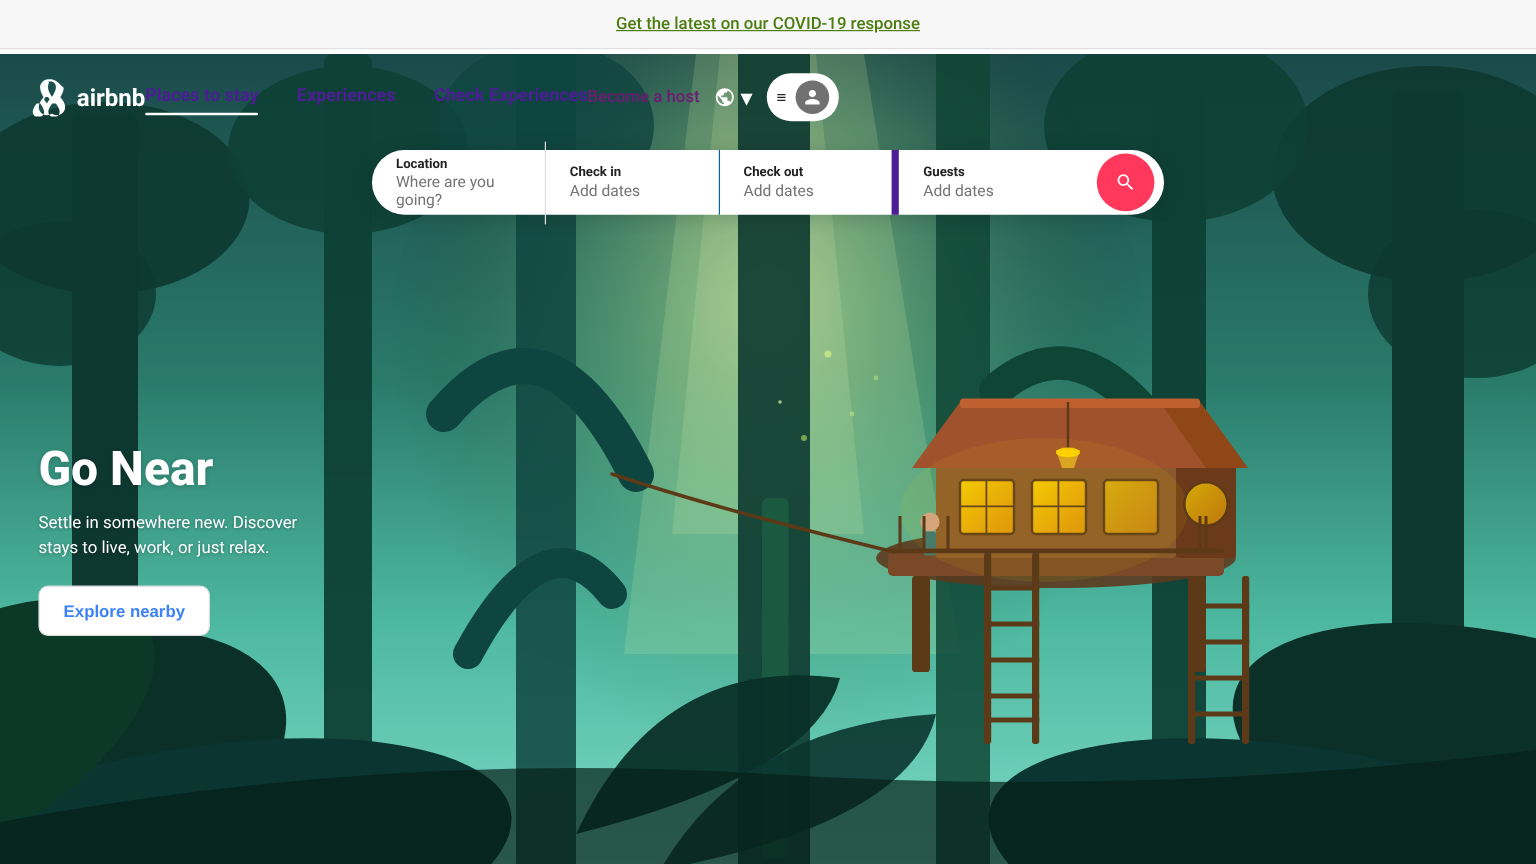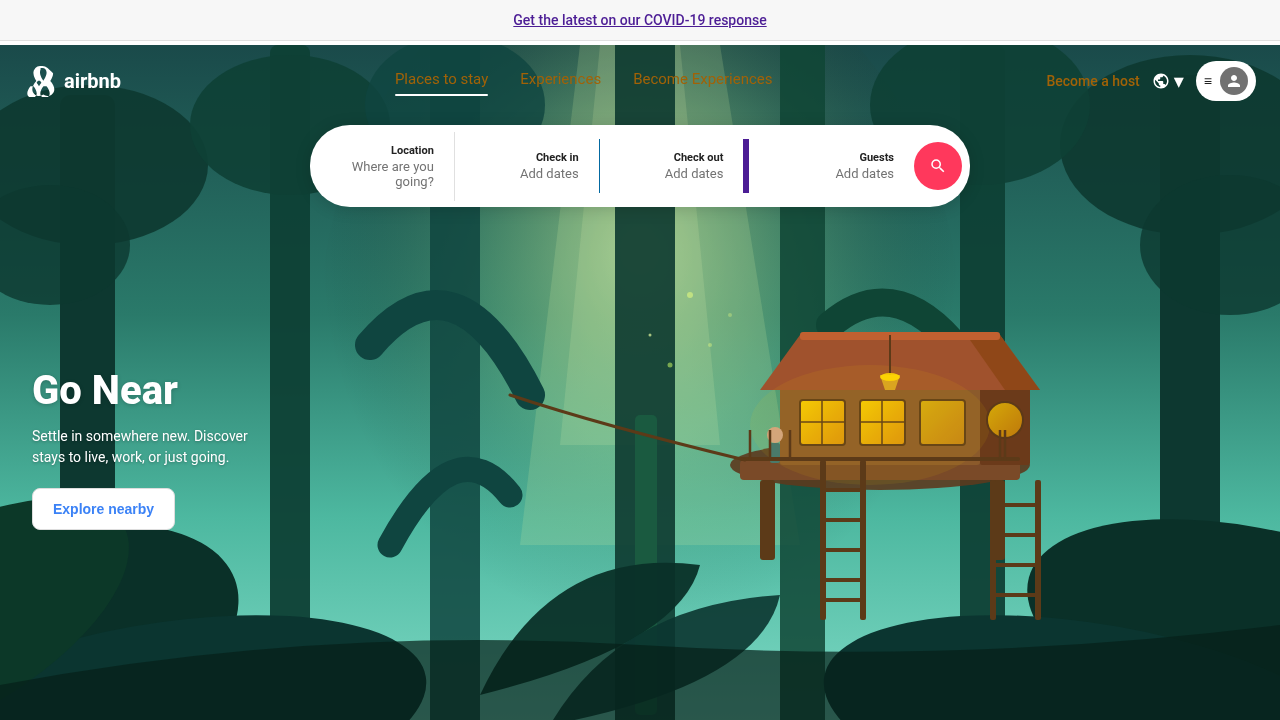--- a/index.html
+++ b/index.html
@@ -8,54 +8,53 @@
     
     .top-banner {
       background: #f7f7f7;
       text-align: center;
       padding: 12px;
       font-size: 14px;
       color: #222;
       border-bottom: 1px solid #e0e0e0;
     }
     .top-banner a {
-      color: #4c1d95;
+      color: #4d7c0f;
       text-decoration: underline;
       font-weight: 500;
     }
 
     
     .navbar {
       position: absolute;
       top: 45px;
       left: 0; right: 0;
       display: flex;
       align-items: center;
-      justify-content: space-between;
       padding: 16px 24px;
       z-index: 10;
     }
     .logo {
       display: flex;
       align-items: center;
       gap: 8px;
       color: white;
       font-size: 20px;
       font-weight: 700;
     }
     .logo-icon {
       width: 32px;
       height: 32px;
     }
     .nav-tabs {
       display: flex;
       gap: 32px;
-      color: #a16207;
+      color: #4c1d95;
       font-size: 15px;
-      font-weight: 400;
+      font-weight: 700;
     }
     .nav-tab {
       cursor: pointer;
       padding-bottom: 4px;
       position: relative;
     }
     .nav-tab.active::after {
       content: '';
       position: absolute;
       bottom: -4px;
@@ -63,21 +62,21 @@
       height: 2px;
       background: white;
       border-radius: 1px;
     }
     .nav-right {
       display: flex;
       align-items: center;
       gap: 12px;
     }
     .become-host {
-      color: #a16207;
+      color: #701a75;
       font-size: 14px;
       font-weight: 500;
       cursor: pointer;
       white-space: nowrap;
     }
     .globe-btn {
       display: flex;
       align-items: center;
       gap: 4px;
       color: white;
@@ -116,22 +115,21 @@
       top: 125px;
       left: 50%;
       transform: translateX(-50%);
       background: white;
       border-radius: 40px;
       display: flex;
       align-items: center;
       box-shadow: 0 2px 16px rgba(0,0,0,0.15);
       z-index: 10;
       width: 660px;
-      height: 82px;
-      text-align: right;
+      height: 54px;
     }
     .search-field {
       display: flex;
       flex-direction: column;
       padding: 12px 20px;
       cursor: pointer;
       flex: 1;
       border-right: 1px solid #e0e0e0;
     }
     .search-field:last-of-type {
@@ -383,21 +381,21 @@
   <div class="logo">
     <svg class="logo-icon" viewBox="0 0 32 32" fill="white" xmlns="http://www.w3.org/2000/svg">
       <path d="M16 1C12.5 1 9.5 4.2 9.5 8.2c0 2.5 1.2 5.2 2.8 7.8-2.5 2.8-4 5.8-4 8.2 0 3.8 3.1 6.8 6.9 6.8 1.5 0 2.9-.5 4.1-1.4 1.2.9 2.6 1.4 4.1 1.4 3.8 0 6.9-3 6.9-6.8 0-2.4-1.5-5.4-4-8.2 1.6-2.6 2.8-5.3 2.8-7.8C25.1 4.2 22 1 18.5 1H16zm0 2h2.5c2.3 0 4.1 2.1 4.1 4.7 0 2-1.1 4.5-2.7 7l-.6 1-.6-1c-1.6-2.5-2.7-5-2.7-7C15.9 5.1 17.7 3 16 3zm-2.5 0c-2.3 0-4.1 2.1-4.1 4.7 0 2 1.1 4.5 2.7 7l.6 1 .6-1c.8-1.3 1.5-2.6 2.1-3.9-.7-1.2-1.2-2.5-1.2-3.8 0-1.7.5-3.2 1.3-4.3-.6-.5-1.3-.7-2-.7zM16 15.8c.5.7 1 1.4 1.4 2-1 1.2-1.8 2.4-2.4 3.5-.6-1.1-1.4-2.3-2.4-3.5.4-.6.9-1.3 1.4-2zm-6.5 5.4c2 2.5 3.2 5 3.2 7 0 2.7-2.1 4.8-4.7 4.8S3.3 30.9 3.3 28.2c0-2 1.2-4.5 3.2-7zm13 0c2 2.5 3.2 5 3.2 7 0 2.7-2.1 4.8-4.7 4.8s-4.7-2.1-4.7-4.8c0-2 1.2-4.5 3.2-7z"></path>
     </svg>
     <span>airbnb</span>
   </div>
 
   <div class="nav-tabs">
     <div class="nav-tab active">Places to stay</div>
     <div class="nav-tab">Experiences</div>
-    <div class="nav-tab">Become Experiences</div>
+    <div class="nav-tab">Check Experiences</div>
   </div>
 
   <div class="nav-right">
     <div class="become-host">Become a host</div>
     <div class="globe-btn">
       <svg width="18" height="18" viewBox="0 0 24 24" fill="white">
         <path d="M12 2C6.48 2 2 6.48 2 12s4.48 10 10 10 10-4.48 10-10S17.52 2 12 2zm-1 17.93c-3.95-.49-7-3.85-7-7.93 0-.62.08-1.21.21-1.79L9 15v1c0 1.1.9 2 2 2v1.93zm6.9-2.54c-.26-.81-1-1.39-1.9-1.39h-1v-3c0-.55-.45-1-1-1H8v-2h2c.55 0 1-.45 1-1V7h2c1.1 0 2-.9 2-2v-.41c2.93 1.19 5 4.06 5 7.41 0 2.08-.8 3.97-2.1 5.39z"></path>
       </svg>
       <span>▾</span>
     </div>
@@ -435,15 +433,15 @@
 
   <button class="search-btn">
     <svg viewBox="0 0 24 24" xmlns="http://www.w3.org/2000/svg">
       <path d="M15.5 14h-.79l-.28-.27A6.471 6.471 0 0 0 16 9.5 6.5 6.5 0 1 0 9.5 16c1.61 0 3.09-.59 4.23-1.57l.27.28v.79l5 4.99L20.49 19l-4.99-5zm-6 0C7.01 14 5 11.99 5 9.5S7.01 5 9.5 5 14 7.01 14 9.5 11.99 14 9.5 14z"></path>
     </svg>
   </button>
 </div>
 
 <div class="hero-text">
   <div class="hero-title">Go Near</div>
-  <div class="hero-subtitle">Settle in somewhere new. Discover stays to live, work, or just going.</div>
+  <div class="hero-subtitle">Settle in somewhere new. Discover stays to live, work, or just relax.</div>
   <button class="explore-btn">Explore nearby</button>
 </div>
 
 </body></html>

